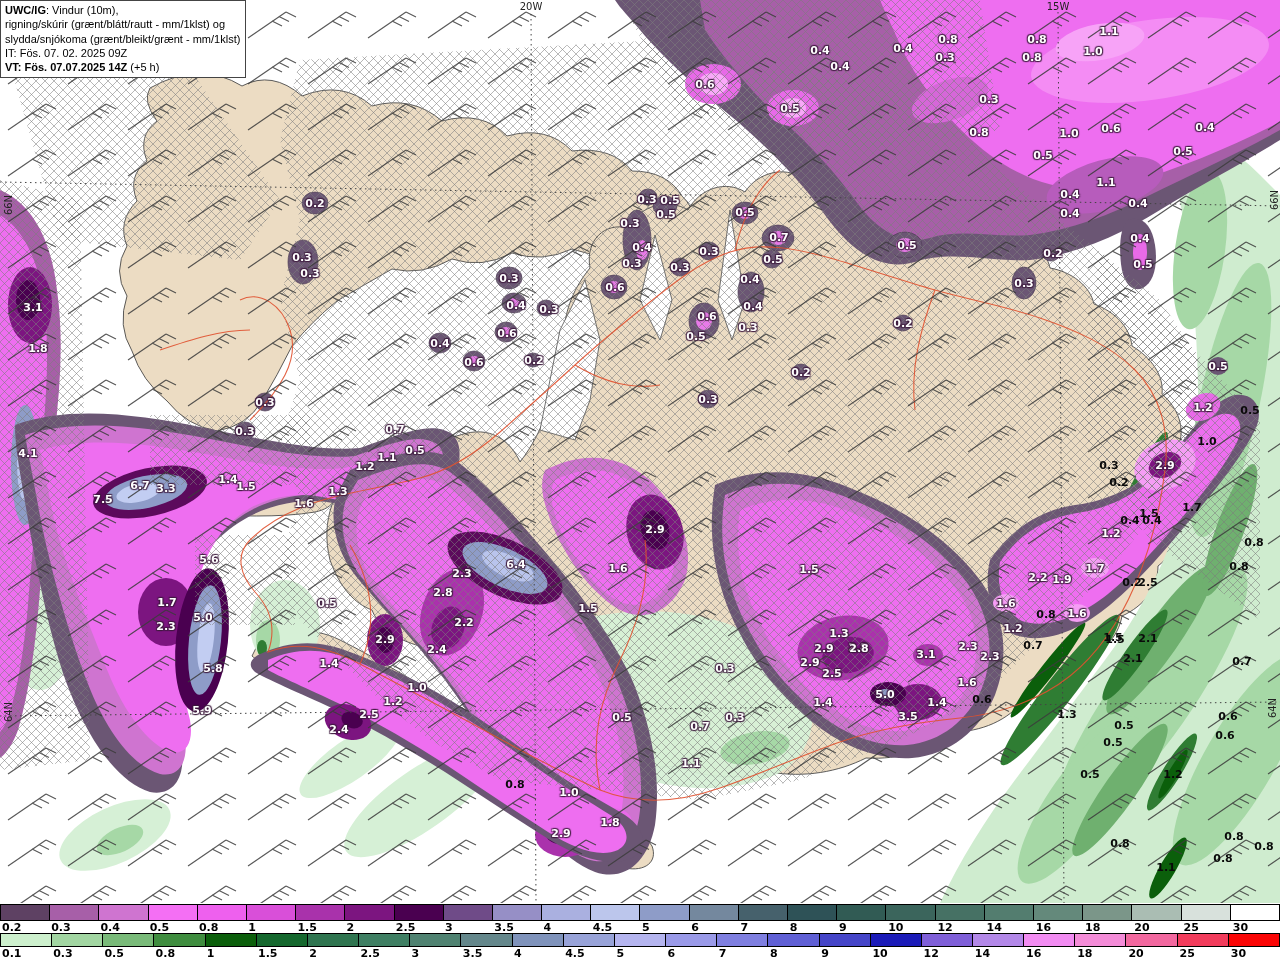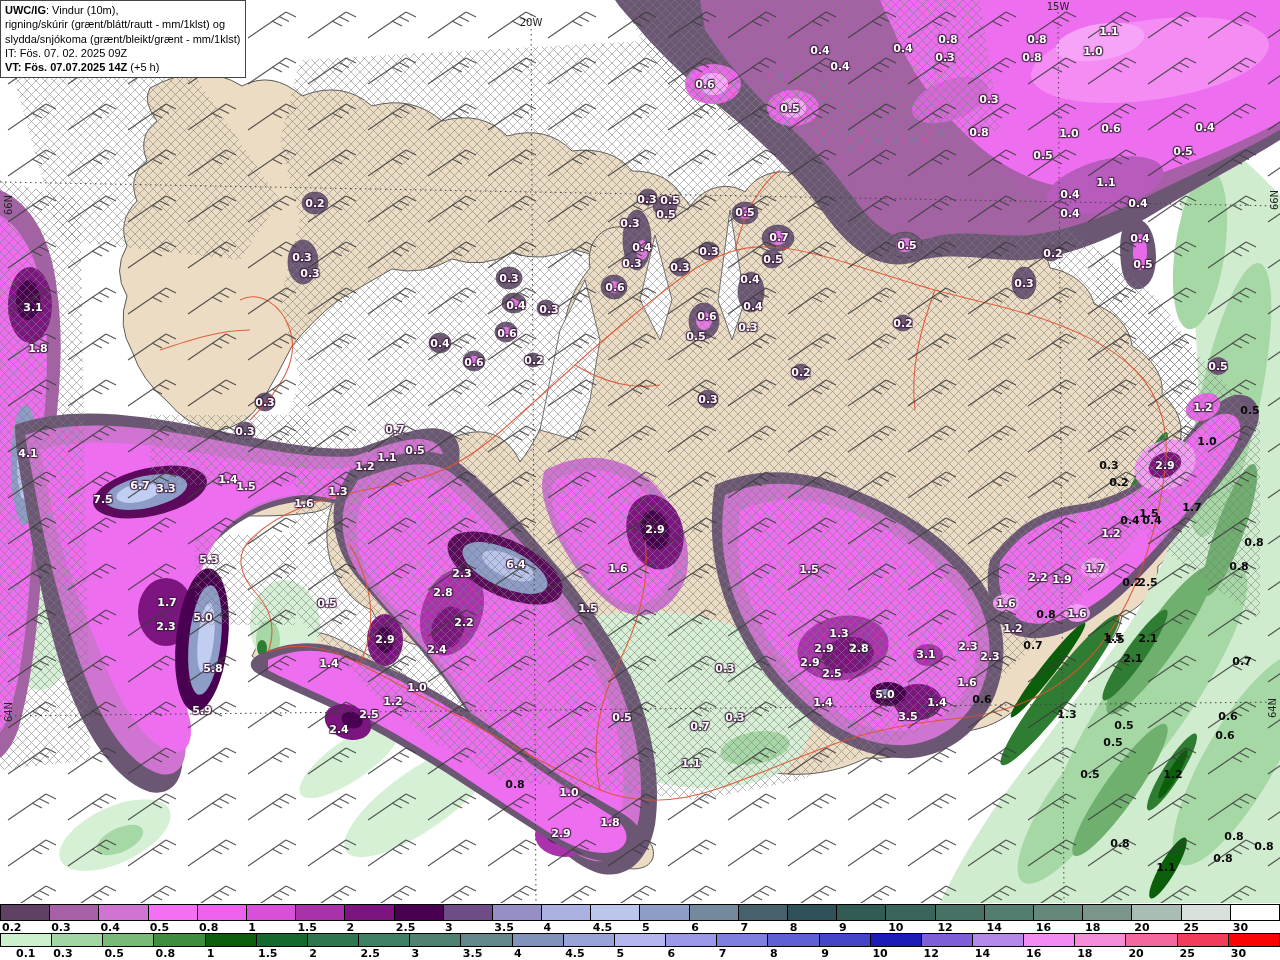--- a/index.html
+++ b/index.html
@@ -325,21 +325,21 @@
         <span class="map-label lw" style="left: 265px; top: 402px;">0.3</span>
         <span class="map-label lw" style="left: 245px; top: 431px;">0.3</span>
         <span class="map-label lw" style="left: 228px; top: 479px;">1.4</span>
         <span class="map-label lw" style="left: 246px; top: 486px;">1.5</span>
         <span class="map-label lw" style="left: 304px; top: 503px;">1.6</span>
         <span class="map-label lw" style="left: 338px; top: 491px;">1.3</span>
         <span class="map-label lw" style="left: 365px; top: 466px;">1.2</span>
         <span class="map-label lw" style="left: 387px; top: 457px;">1.1</span>
         <span class="map-label lw" style="left: 415px; top: 450px;">0.5</span>
         <span class="map-label lw" style="left: 395px; top: 429px;">0.7</span>
-        <span class="map-label lw" style="left: 209px; top: 559px;">5.3</span>
+        <span class="map-label lw" style="left: 209px; top: 559px;">5.6</span>
         <span class="map-label lw" style="left: 167px; top: 602px;">1.7</span>
         <span class="map-label lw" style="left: 166px; top: 626px;">2.3</span>
         <span class="map-label lw" style="left: 203px; top: 617px;">5.0</span>
         <span class="map-label lw" style="left: 213px; top: 668px;">5.8</span>
         <span class="map-label lw" style="left: 202px; top: 710px;">5.9</span>
         <span class="map-label lw" style="left: 327px; top: 603px;">0.5</span>
         <span class="map-label lw" style="left: 385px; top: 639px;">2.9</span>
         <span class="map-label lw" style="left: 329px; top: 663px;">1.4</span>
         <span class="map-label lw" style="left: 417px; top: 687px;">1.0</span>
         <span class="map-label lw" style="left: 393px; top: 701px;">1.2</span>
@@ -469,21 +469,21 @@
         <span class="map-label lb" style="left: 1225px; top: 735px;">0.6</span>
         <span class="map-label lb" style="left: 1090px; top: 774px;">0.5</span>
         <span class="map-label lb" style="left: 1173px; top: 774px;">1.2</span>
         <span class="map-label lb" style="left: 1120px; top: 843px;">0.8</span>
         <span class="map-label lb" style="left: 1234px; top: 836px;">0.8</span>
         <span class="map-label lb" style="left: 1264px; top: 846px;">0.8</span>
         <span class="map-label lb" style="left: 1223px; top: 858px;">0.8</span>
         <span class="map-label lb" style="left: 1166px; top: 867px;">1.1</span>
         <span class="map-label lb" style="left: 982px; top: 699px;">0.6</span>
         <span class="map-label lb" style="left: 1115px; top: 639px;">1.5</span>
-        <span class="map-label lg" style="left: 531px; top: 22px;">20W</span>
+        <span class="map-label lg" style="left: 531px; top: 6px;">20W</span>
         <span class="map-label lg" style="left: 1058px; top: 6px;">15W</span>
         <span class="map-label lg rot" style="left: 8px; top: 205px;">66N</span>
         <span class="map-label lg rot" style="left: 1274px; top: 200px;">66N</span>
         <span class="map-label lg rot" style="left: 8px; top: 712px;">64N</span>
         <span class="map-label lg rot" style="left: 1272px; top: 708px;">64N</span>
       </div>
   </div>
 
   <div id="infobox">
     <div><span class="b">UWC/IG</span><span>: Vindur (10m),</span></div>
@@ -571,21 +571,21 @@
         <div class="seg" style="background: rgb(27, 27, 184);"></div>
         <div class="seg" style="background: rgb(127, 95, 216);"></div>
         <div class="seg" style="background: rgb(179, 136, 232);"></div>
         <div class="seg" style="background: rgb(242, 140, 242);"></div>
         <div class="seg" style="background: rgb(244, 140, 216);"></div>
         <div class="seg" style="background: rgb(242, 104, 159);"></div>
         <div class="seg" style="background: rgb(242, 60, 92);"></div>
         <div class="seg" style="background: rgb(250, 5, 5);"></div>
       </div>
     <div id="slbl2" class="slbls">
-        <span style="left: 16px;">0.1</span>
+        <span style="left: 2px;">0.1</span>
         <span style="left: 53.2px;">0.3</span>
         <span style="left: 104.4px;">0.5</span>
         <span style="left: 155.6px;">0.8</span>
         <span style="left: 206.8px;">1</span>
         <span style="left: 258px;">1.5</span>
         <span style="left: 309.2px;">2</span>
         <span style="left: 360.4px;">2.5</span>
         <span style="left: 411.6px;">3</span>
         <span style="left: 462.8px;">3.5</span>
         <span style="left: 514px;">4</span>

